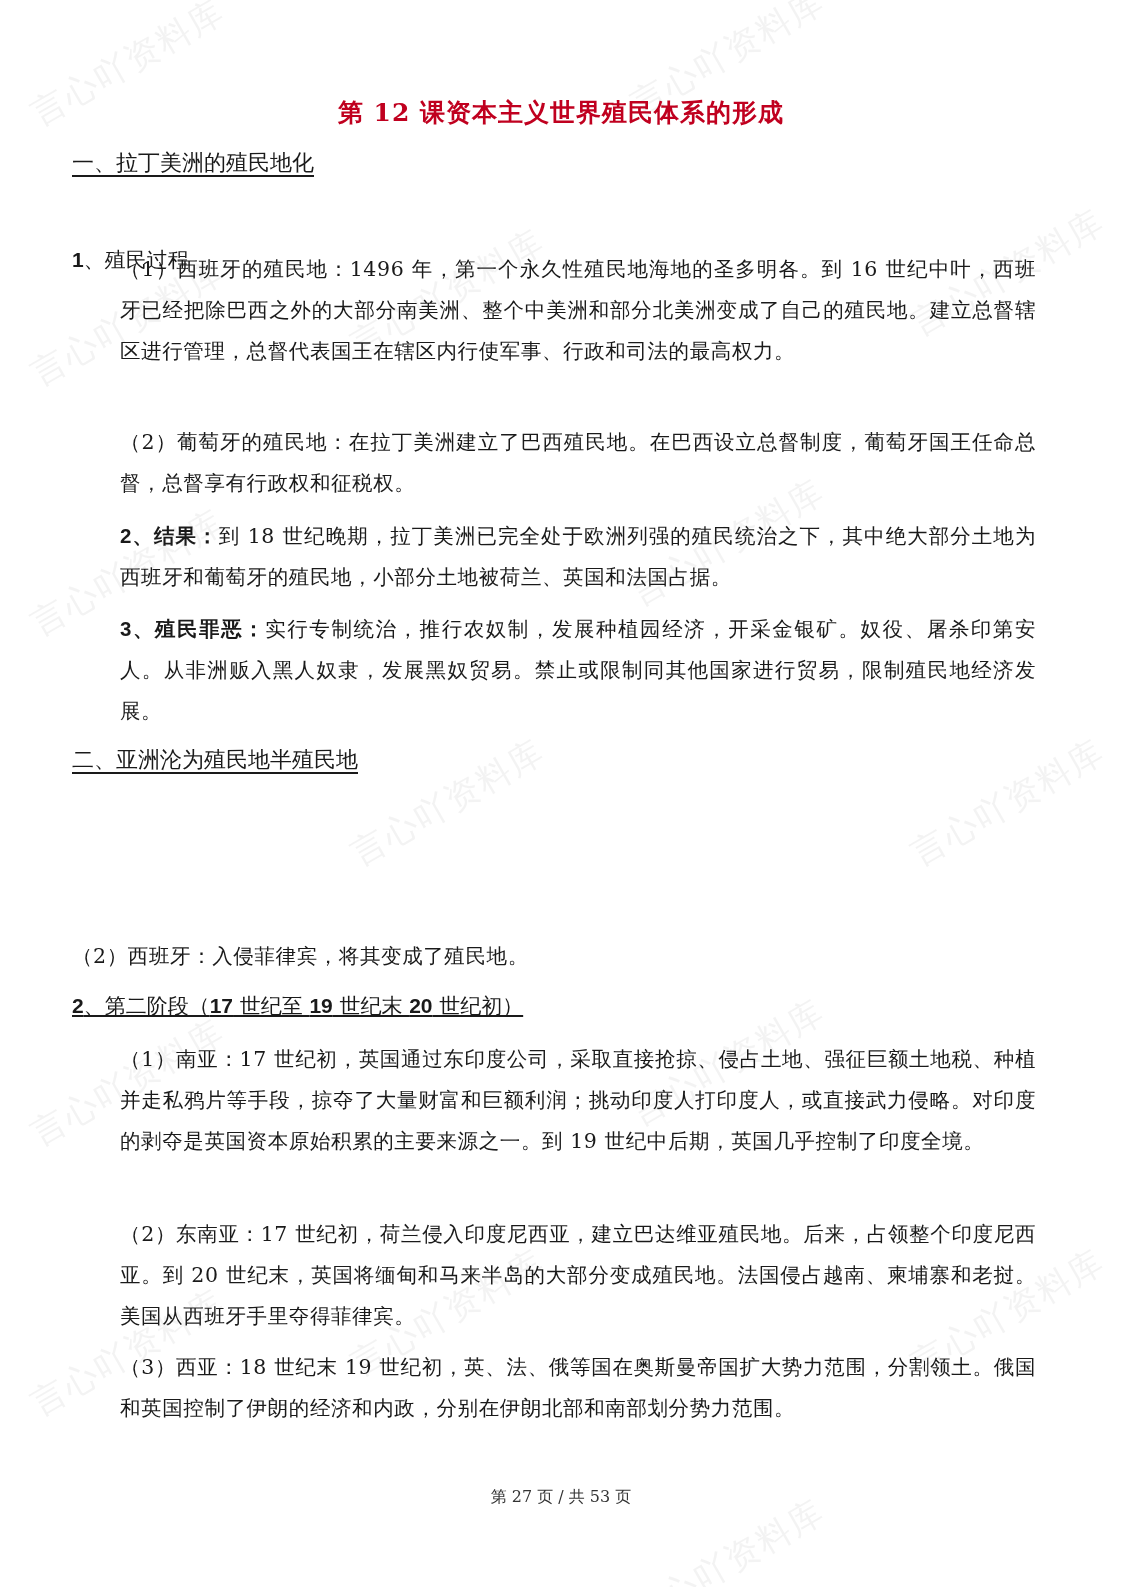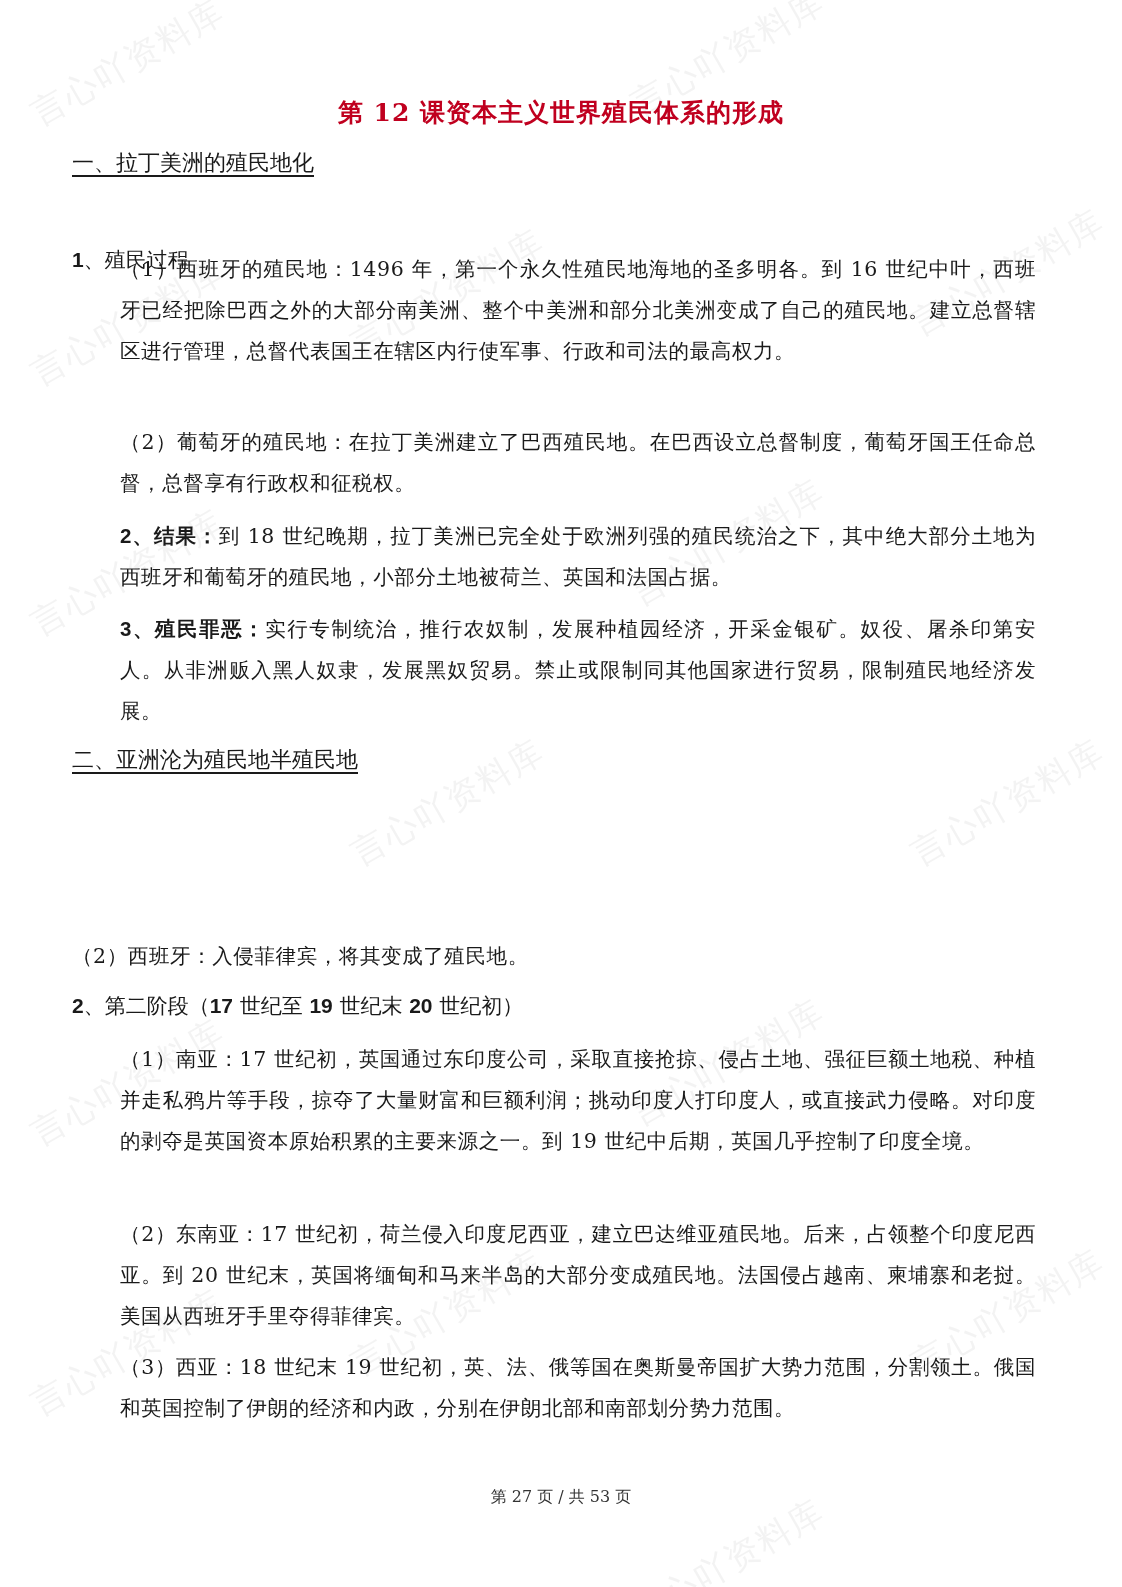--- a/index.html
+++ b/index.html
@@ -76,21 +76,21 @@
   <div class="para" style="left:120px;top:608px;width:916px;">
     <span class="lead">3</span><span class="leadtxt">、殖民罪恶：</span><span>实行专制统治，推行农奴制，发展种植园经济，开采金银矿。奴役、屠杀印第安人。从非洲贩入黑人奴隶，发展黑奴贸易。禁止或限制同其他国家进行贸易，限制殖民地经济发展。</span>
   </div>
 
   <div class="h1" style="top:745px;">二、亚洲沦为殖民地半殖民地</div>
 
 
 
   <div class="para" style="left:72px;top:936px;width:964px;">（2）西班牙：入侵菲律宾，将其变成了殖民地。</div>
 
-  <div class="h2" style="top:992px;">
+  <div class="h2" style="top:992px;text-decoration:underline;">
     <span class="num">2</span><span>、第二阶段（</span><span class="num">17</span><span> 世纪至 </span><span class="num">19</span><span> 世纪末 </span><span class="num">20</span><span> 世纪初）</span>
   </div>
 
   <div class="para" style="left:120px;top:1039px;width:916px;">（1）南亚：17 世纪初，英国通过东印度公司，采取直接抢掠、侵占土地、强征巨额土地税、种植并走私鸦片等手段，掠夺了大量财富和巨额利润；挑动印度人打印度人，或直接武力侵略。对印度的剥夺是英国资本原始积累的主要来源之一。到 19 世纪中后期，英国几乎控制了印度全境。</div>
 
   <div class="para" style="left:120px;top:1214px;width:916px;">（2）东南亚：17 世纪初，荷兰侵入印度尼西亚，建立巴达维亚殖民地。后来，占领整个印度尼西亚。到 20 世纪末，英国将缅甸和马来半岛的大部分变成殖民地。法国侵占越南、柬埔寨和老挝。美国从西班牙手里夺得菲律宾。</div>
 
   <div class="para" style="left:120px;top:1347px;width:916px;">（3）西亚：18 世纪末 19 世纪初，英、法、俄等国在奥斯曼帝国扩大势力范围，分割领土。俄国和英国控制了伊朗的经济和内政，分别在伊朗北部和南部划分势力范围。</div>
 
   <div class="footer">第 27 页 / 共 53 页</div>

